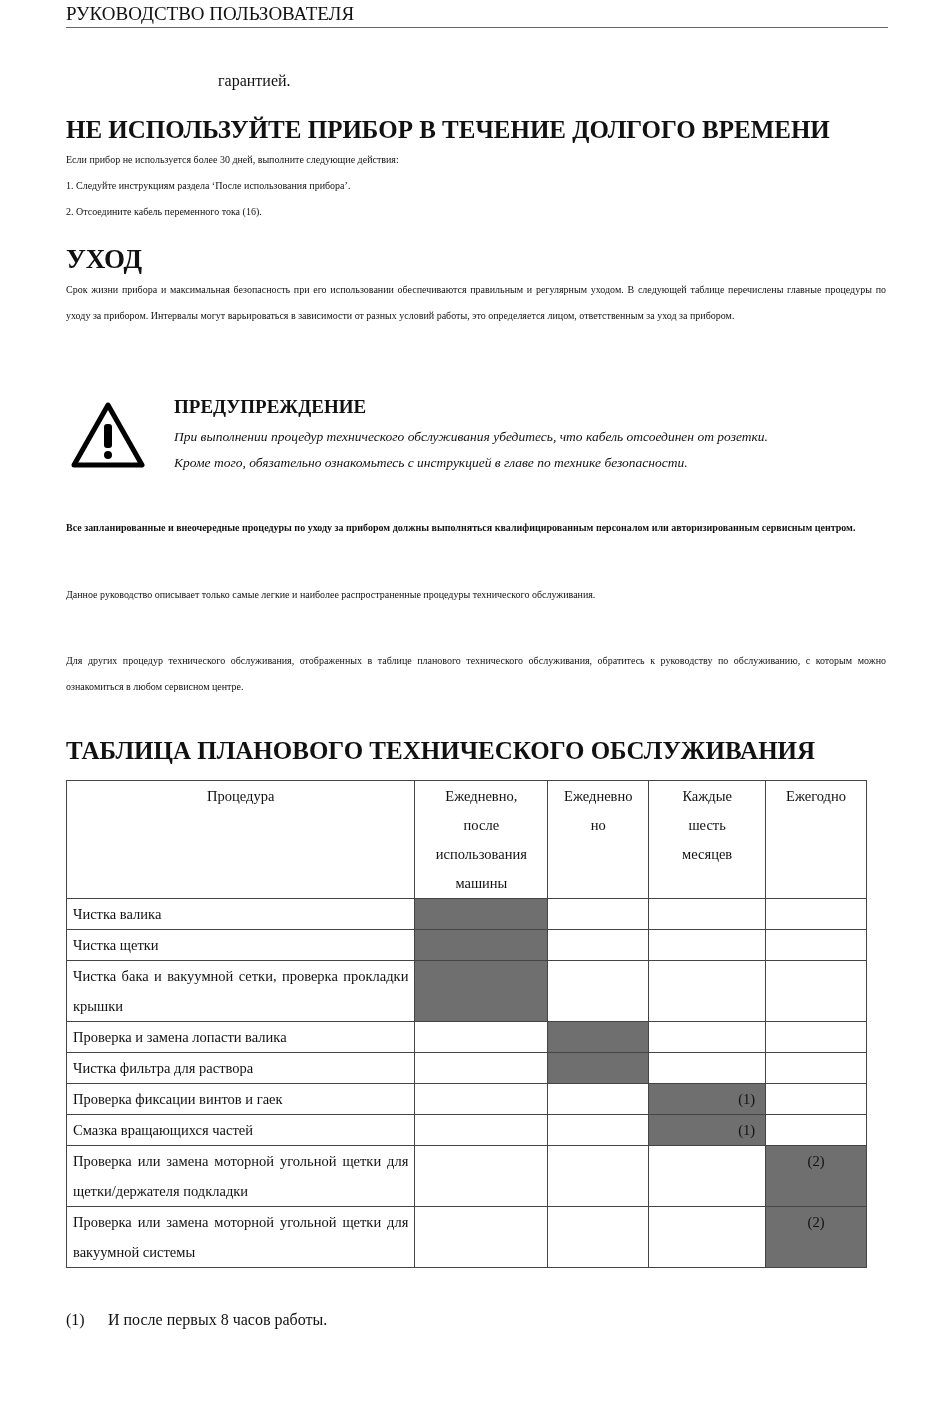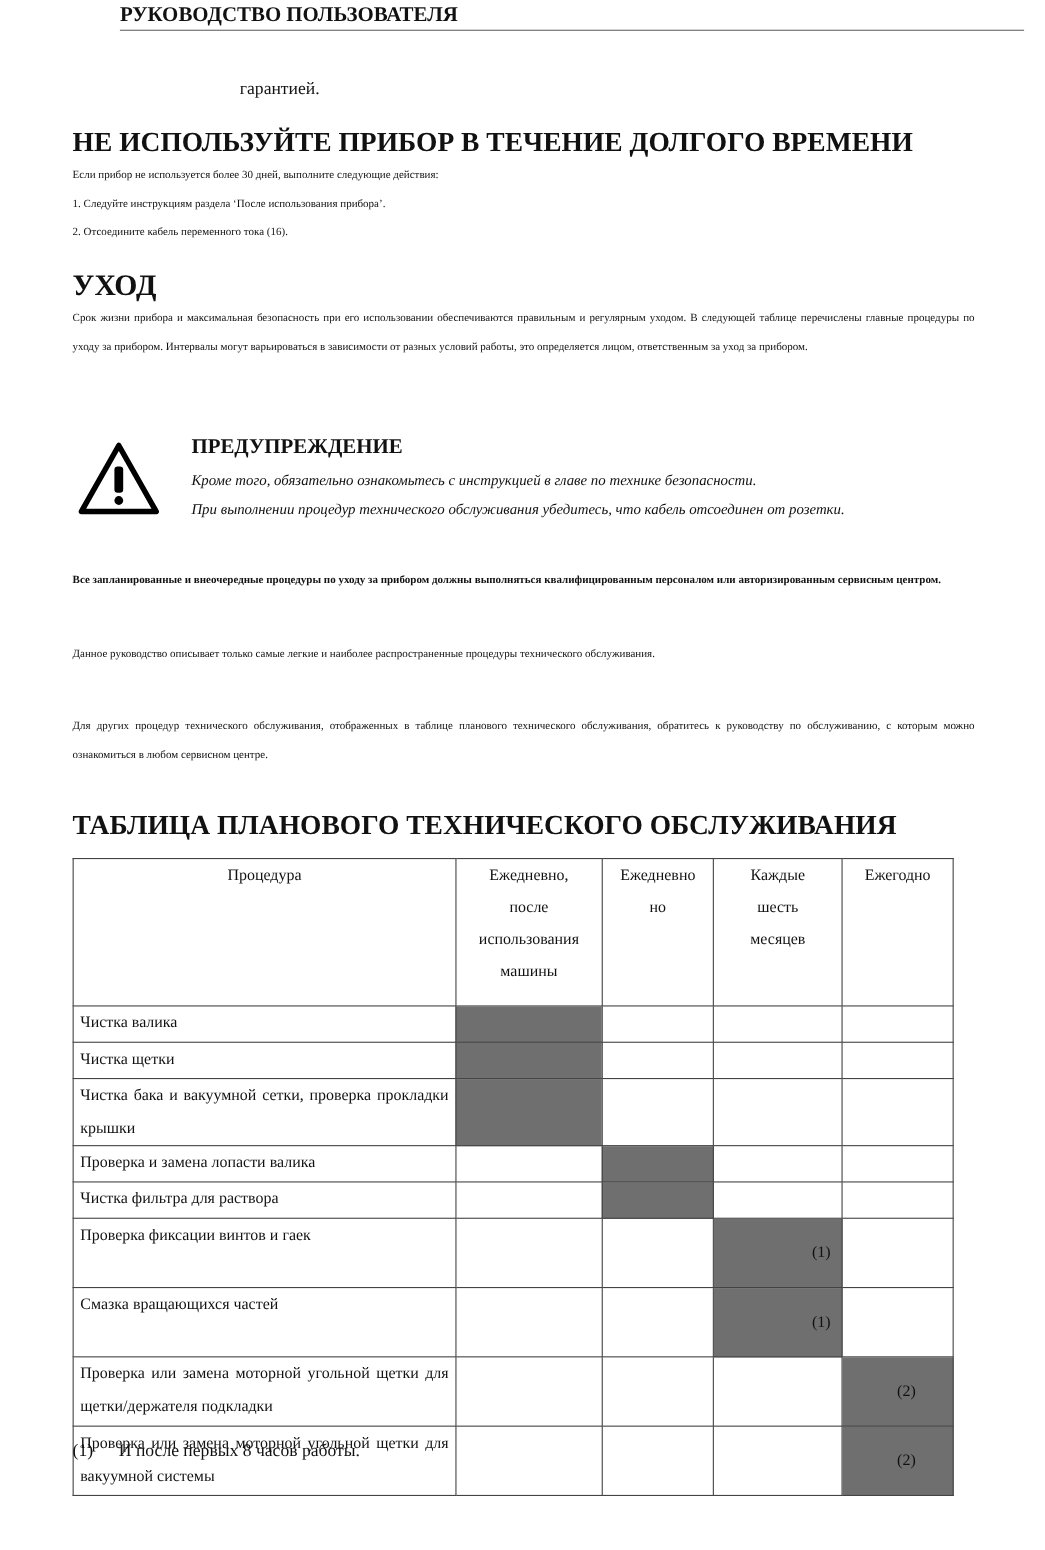--- a/index.html
+++ b/index.html
@@ -3,34 +3,34 @@
 <meta charset="utf-8">
 <style>
   html, body { margin: 0; padding: 0; background: #ffffff; }
   body {
     width: 950px; height: 1409px; position: relative; overflow: hidden;
     font-family: "Liberation Serif", "DejaVu Serif", serif; color: #111;
   }
   .header {
     position: absolute; left: 66px; top: 3px; width: 822px;
     border-bottom: 1.5px solid #666; padding-bottom: 2px;
-    font-weight: bold; font-size: 19px; letter-spacing: 0px; margin-left: 43px;
+    font-weight: normal; font-size: 19px; letter-spacing: 0px;
   }
   .indent-text { position: absolute; left: 218px; top: 72px; font-size: 16px; }
   .h1 { position: absolute; left: 66px; font-weight: bold; font-size: 25px; margin: 0; white-space: nowrap; }
   .para { position: absolute; left: 66px; width: 820px; font-size: 10px; line-height: 26px; margin: 0; }
   .justify { text-align: justify; text-align-last: left; }
   .warn-icon { position: absolute; left: 70px; top: 400px; width: 76px; height: 70px; }
   .warn-title { position: absolute; left: 174px; top: 396px; font-weight: bold; font-size: 19px; }
   .warn-text { position: absolute; left: 174px; top: 424px; width: 700px; font-style: italic; font-size: 13.5px; line-height: 26px; }
   table.maint {
     position: absolute; left: 66px; top: 780px; width: 801px;
     border-collapse: collapse; font-size: 14.5px;
   }
-  table.maint td, table.maint th { border: 1.2px solid #444; padding: 16px; vertical-align: top; }
+  table.maint td, table.maint th { border: 1.2px solid #444; padding: 0; vertical-align: top; }
   table.maint th { font-weight: normal; text-align: center; line-height: 29px; padding-top: 1px; height: 114px; }
   table.maint td.proc { padding: 0 6px; line-height: 30px; text-align: justify; text-align-last: left; }
   table.maint td.mark { text-align: right; padding-right: 10px; line-height: 30px; }
   table.maint td.mark.center { text-align: center; padding-right: 0; }
   .footnote { position: absolute; left: 66px; top: 1311px; font-size: 16px; }
   .footnote .num { display: inline-block; width: 42px; }
 </style>
 </head>
 <body>
 
@@ -48,22 +48,22 @@
 
 <div class="warn-icon">
   <svg width="76" height="70" viewBox="0 0 76 70">
     <polygon points="38,5 72,65 4,65" fill="none" stroke="#000" stroke-width="5" stroke-linejoin="round"></polygon>
     <rect x="34" y="24" width="8" height="24" rx="3" fill="#000"></rect>
     <circle cx="38" cy="55" r="4" fill="#000"></circle>
   </svg>
 </div>
 <div class="warn-title">ПРЕДУПРЕЖДЕНИЕ</div>
 <div class="warn-text">
+  <div>При выполнении процедур технического обслуживания убедитесь, что кабель отсоединен от розетки.</div>
   <div>Кроме того, обязательно ознакомьтесь с инструкцией в главе по технике безопасности.</div>
-  <div>При выполнении процедур технического обслуживания убедитесь, что кабель отсоединен от розетки.</div>
 </div>
 
 <p class="para" style="top:515px;font-weight:bold;">Все запланированные и внеочередные процедуры по уходу за прибором должны выполняться квалифицированным персоналом или авторизированным сервисным центром.</p>
 <p class="para justify" style="top:582px;">Данное руководство описывает только самые легкие и наиболее распространенные процедуры технического обслуживания.</p>
 <p class="para justify" style="top:648px;">Для других процедур технического обслуживания, отображенных в таблице планового технического обслуживания, обратитесь к руководству по обслуживанию, с которым можно ознакомиться в любом сервисном центре.</p>
 
 <h2 class="h1" style="top:737px;text-align:right;">ТАБЛИЦА ПЛАНОВОГО ТЕХНИЧЕСКОГО ОБСЛУЖИВАНИЯ</h2>
 
 <table class="maint">
   <colgroup>

